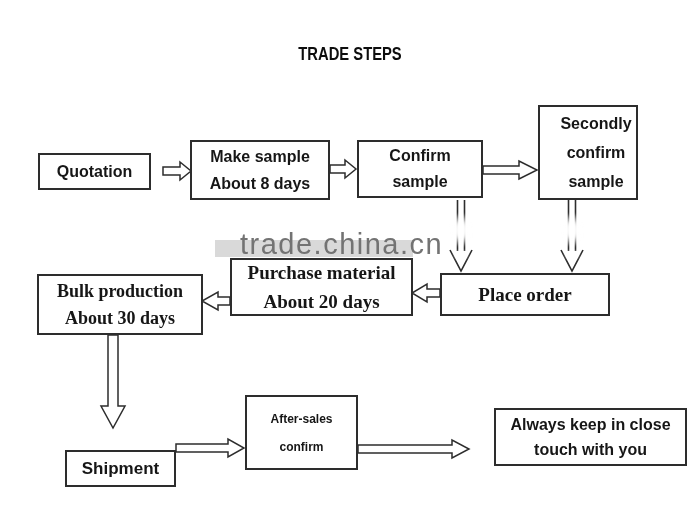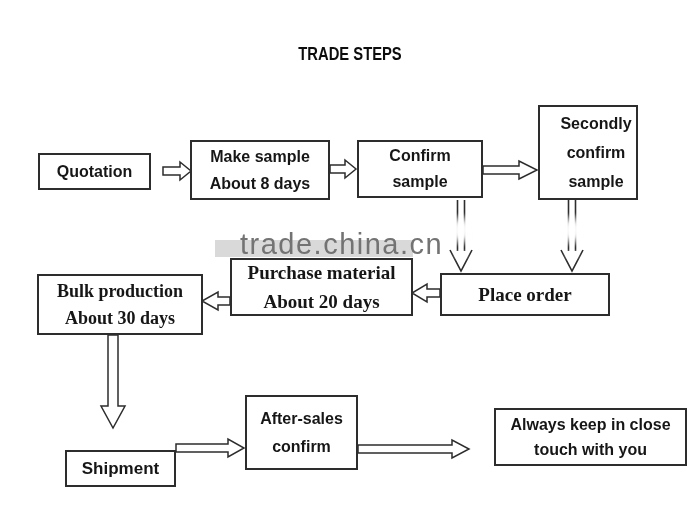--- a/index.html
+++ b/index.html
@@ -44,21 +44,21 @@
   .serif{font-family:"Liberation Serif",serif;font-weight:bold;}
 
   #n-quotation       {left:38px; top:153px;width:113px;height:37px;font-size:16px;}
   #n-make-sample     {left:190px;top:140px;width:140px;height:60px;font-size:16px;line-height:27px;}
   #n-confirm-sample  {left:357px;top:140px;width:126px;height:58px;font-size:16px;line-height:26px;}
   #n-secondly-confirm{left:538px;top:105px;width:100px;height:95px;font-size:16px;line-height:29px;padding-left:16px;}
   #n-place-order     {left:440px;top:273px;width:170px;height:43px;font-size:19px;}
   #n-purchase        {left:230px;top:258px;width:183px;height:58px;font-size:19px;line-height:29px;}
   #n-bulk            {left:37px; top:274px;width:166px;height:61px;font-size:18px;line-height:27px;}
   #n-shipment        {left:65px; top:430px;width:111px;height:37px;font-size:17px;margin-top:20px;}
-  #n-after-sales     {left:245px;top:395px;width:113px;height:75px;font-size:16px;line-height:28px;}
+  #n-after-sales     {left:245px;top:395px;width:113px;height:75px;font-size:12px;line-height:28px;}
   #n-keep-touch     {left:470px;top:408px;width:193px;height:58px;font-size:16px;line-height:25px;margin-left:24px;}
 
   
   #arrows{position:absolute;left:0;top:0;z-index:3;}
   .blockArrow{fill:#ffffff;stroke:#2d2d2d;stroke-width:1.5;stroke-linejoin:miter;}
   .thinLine{fill:none;stroke:#2d2d2d;stroke-width:1.6;}
   
   .smudge{
     position:absolute;z-index:5;pointer-events:none;
     background:radial-gradient(ellipse 50% 50% at 50% 50%, rgba(255,255,255,.98) 30%, rgba(255,255,255,0) 72%);

